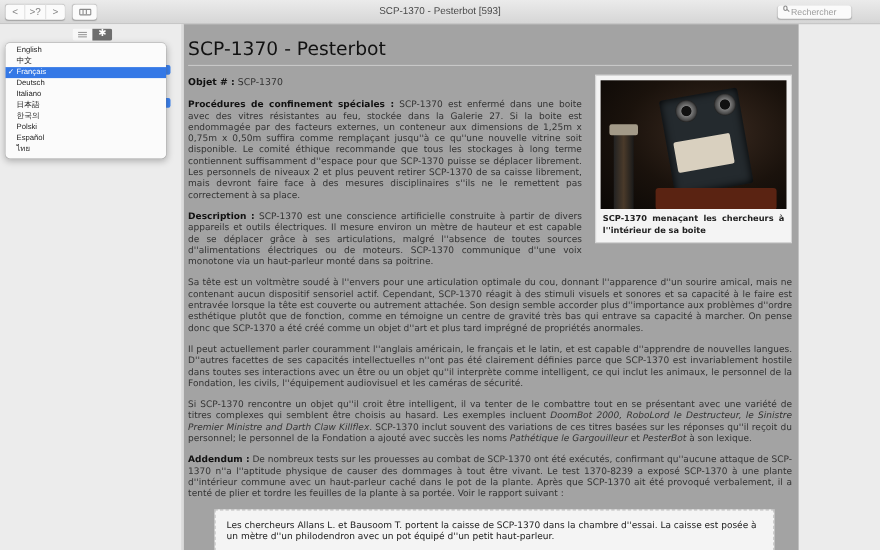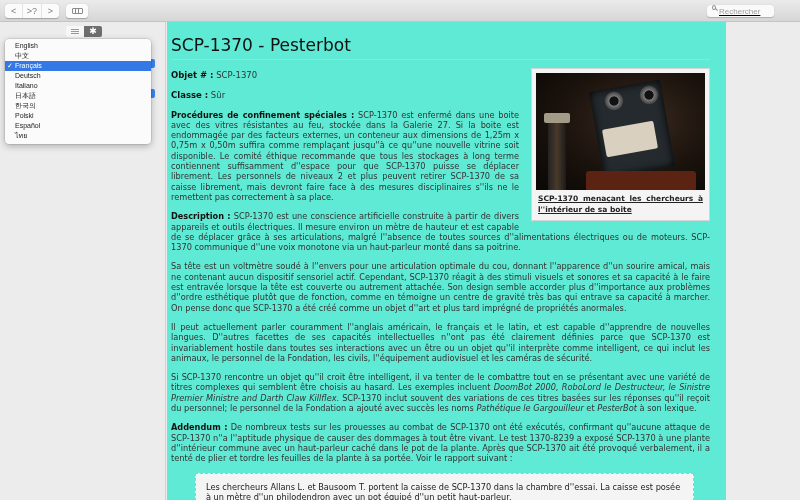--- a/index.html
+++ b/index.html
@@ -32,21 +32,21 @@
   }
   .sidebar-toggle .glyph::before { left: 2px; }
   .sidebar-toggle .glyph::after { left: 5px; }
   .window-title {
     position: absolute; left: 0; right: 0; top: 5px; text-align: center;
     font-family: "Liberation Sans", sans-serif; font-size: 9px; color: #4a4a4a;
   }
   .search-box {
     position: absolute; left: 707px; top: 5px; width: 67px; height: 12px;
     background: #fafafa; border-radius: 3px; box-shadow: 0 0.5px 1px rgba(0,0,0,0.2);
-    display: flex; padding-left: 5px; text-decoration: underline;
+    display: flex; padding-left: 5px;
   }
   .search-box .mag { width: 5px; height: 5px; border: 1px solid #8f8f8f; border-radius: 50%; position: relative; margin-right: 3px; }
   .search-box .mag::after { content: ""; position: absolute; width: 3px; height: 1px; background: #8f8f8f; right: -3px; bottom: -1px; transform: rotate(45deg); }
   .search-box input {
     border: none; background: transparent; outline: none; width: 55px;
     font-family: "Liberation Sans", sans-serif; font-size: 8px; color: #999;
   }
   .search-box input::placeholder { color: #9d9d9d; }
 
   .sidebar {
@@ -73,21 +73,21 @@
   }
   .dd-item {
     height: 10px; line-height: 10px; padding-left: 10px; font-size: 7px;
     font-family: "Liberation Sans", sans-serif; color: #222; position: relative;
   }
   .dd-item.selected { background: #3478e6; color: #fff; }
   .dd-item .check { position: absolute; left: 2px; top: 0; font-size: 7px; }
 
   .content {
     position: absolute; left: 167px; top: 22px; width: 559px; height: 478px;
-    background: #5eead4; overflow: hidden; padding: 12px 16px 0 4px;
+    background: #a3a3a3; overflow: hidden; padding: 12px 6px 0 4px;
     font-family: "DejaVu Sans", sans-serif; font-size: 8.2px; line-height: 10.3px; color: #333;
   }
   .page-title {
     font-family: "DejaVu Sans", sans-serif; font-size: 17px; font-weight: normal; color: #111;
     padding-bottom: 3px; border-bottom: 1px solid #c8c8c8; margin-bottom: 8px; line-height: 22px;
   }
   .content p { margin-bottom: 9px; text-align: justify; }
   .content b { color: #111; }
   .lead { font-size: 8.5px; margin-bottom: 9px; margin-top: 10px; }
   .lead b { font-weight: bold; }
@@ -100,21 +100,21 @@
     width: 169px; height: 117px; position: relative; overflow: hidden;
     background: radial-gradient(ellipse at 60% 40%, #3a2a20 0%, #1a120c 55%, #0a0705 100%);
   }
   .photo .box { position: absolute; left: 60px; top: 12px; width: 72px; height: 88px; background: #242a2e; transform: rotate(-10deg); border-radius: 3px; box-shadow: inset 0 0 8px #000; }
   .photo .eye { position: absolute; width: 20px; height: 20px; border-radius: 50%; background: radial-gradient(circle, #111 30%, #7a7a7a 35%, #4a4a4a 60%, #222 70%); }
   .photo .dial { position: absolute; left: 68px; top: 52px; width: 52px; height: 28px; background: #d9d0bf; transform: rotate(-10deg); border-radius: 2px; }
   .photo .base { position: absolute; left: 50px; top: 98px; width: 110px; height: 20px; background: #5a2312; border-radius: 3px; }
   .photo .pole { position: absolute; left: 12px; top: 45px; width: 18px; height: 75px; background: linear-gradient(90deg,#222,#4a3a2a,#1a1a1a); }
   .photo .pole-top { position: absolute; left: 8px; top: 40px; width: 26px; height: 10px; background: #a39a88; border-radius: 2px; }
   .figure .caption {
-    font-size: 7.5px; line-height: 11px; font-weight: bold; color: #222; padding: 3px 2px 1px; text-align: justify; text-decoration: underline;
+    font-size: 7.5px; line-height: 11px; font-weight: bold; color: #222; padding: 3px 2px 1px; text-align: justify;
   }
 
   .blockquote {
     margin: 6px 16px 0 24px; border: 1px dashed #bbb; background: #f4f4f4;
     padding: 8px 10px; color: #222;
   }
 
   .scrollbar { position: absolute; right: 0; top: 22px; width: 8px; height: 478px; background: transparent; }
 </style>
 </head>
@@ -122,20 +122,21 @@
 
 <div class="titlebar">
   <div class="nav-group">
     <div class="nav-btn">&lt;</div>
     <div class="nav-btn">&gt;?</div>
     <div class="nav-btn">&gt;</div>
   </div>
   <div class="sidebar-toggle">
     <span class="glyph"></span>
   </div>
+  <div class="window-title">SCP-1370 - Pesterbot [593]</div>
   <div class="search-box">
     <span class="mag"></span>
     <input type="text" placeholder="Rechercher" style="">
   </div>
 </div>
 
 <div class="sidebar">
   <div class="seg">
     <div class="seg-btn seg-list">
         <span class="lines"></span>
@@ -171,21 +172,20 @@
       <div class="box"></div>
       <div class="eye" style="left:68px;top:18px"></div>
       <div class="eye" style="left:103px;top:12px"></div>
       <div class="dial"></div>
       <div class="base"></div>
     </div>
     <div class="caption">SCP-1370 menaçant les chercheurs à l''intérieur de sa boite</div>
   </div>
 
   <p class="lead"><b>Objet # :</b> <span>SCP-1370</span></p>
-  <p class="lead"><b>Classe :</b> <span>Sûr</span></p>
 
   <p><b>Procédures de confinement spéciales :</b> <span>SCP-1370 est enfermé dans une boite avec des vitres résistantes au feu, stockée dans la Galerie 27. Si la boite est endommagée par des facteurs externes, un conteneur aux dimensions de 1,25m x 0,75m x 0,50m suffira comme remplaçant jusqu''à ce qu''une nouvelle vitrine soit disponible. Le comité éthique recommande que tous les stockages à long terme contiennent suffisamment d''espace pour que SCP-1370 puisse se déplacer librement. Les personnels de niveaux 2 et plus peuvent retirer SCP-1370 de sa caisse librement, mais devront faire face à des mesures disciplinaires s''ils ne le remettent pas correctement à sa place.</span></p>
 
   <p><b>Description :</b> <span>SCP-1370 est une conscience artificielle construite à partir de divers appareils et outils électriques. Il mesure environ un mètre de hauteur et est capable de se déplacer grâce à ses articulations, malgré l''absence de toutes sources d''alimentations électriques ou de moteurs. SCP-1370 communique d''une voix monotone via un haut-parleur monté dans sa poitrine.</span></p>
 
   <p>Sa tête est un voltmètre soudé à l''envers pour une articulation optimale du cou, donnant l''apparence d''un sourire amical, mais ne contenant aucun dispositif sensoriel actif. Cependant, SCP-1370 réagit à des stimuli visuels et sonores et sa capacité à le faire est entravée lorsque la tête est couverte ou autrement attachée. Son design semble accorder plus d''importance aux problèmes d''ordre esthétique plutôt que de fonction, comme en témoigne un centre de gravité très bas qui entrave sa capacité à marcher. On pense donc que SCP-1370 a été créé comme un objet d''art et plus tard imprégné de propriétés anormales.</p>
   <p>Il peut actuellement parler couramment l''anglais américain, le français et le latin, et est capable d''apprendre de nouvelles langues. D''autres facettes de ses capacités intellectuelles n''ont pas été clairement définies parce que SCP-1370 est invariablement hostile dans toutes ses interactions avec un être ou un objet qu''il interprète comme intelligent, ce qui inclut les animaux, le personnel de la Fondation, les civils, l''équipement audiovisuel et les caméras de sécurité.</p>
 
   <p><span>Si SCP-1370 rencontre un objet qu''il croit être intelligent, il va tenter de le combattre tout en se présentant avec une variété de titres complexes qui semblent être choisis au hasard. Les exemples incluent </span><i>DoomBot 2000, RoboLord le Destructeur, le Sinistre Premier Ministre and Darth Claw Killflex</i><span>. SCP-1370 inclut souvent des variations de ces titres basées sur les réponses qu''il reçoit du personnel; le personnel de la Fondation a ajouté avec succès les noms </span><i>Pathétique le Gargouilleur</i><span> et </span><i>PesterBot</i><span> à son lexique.</span></p>
 

